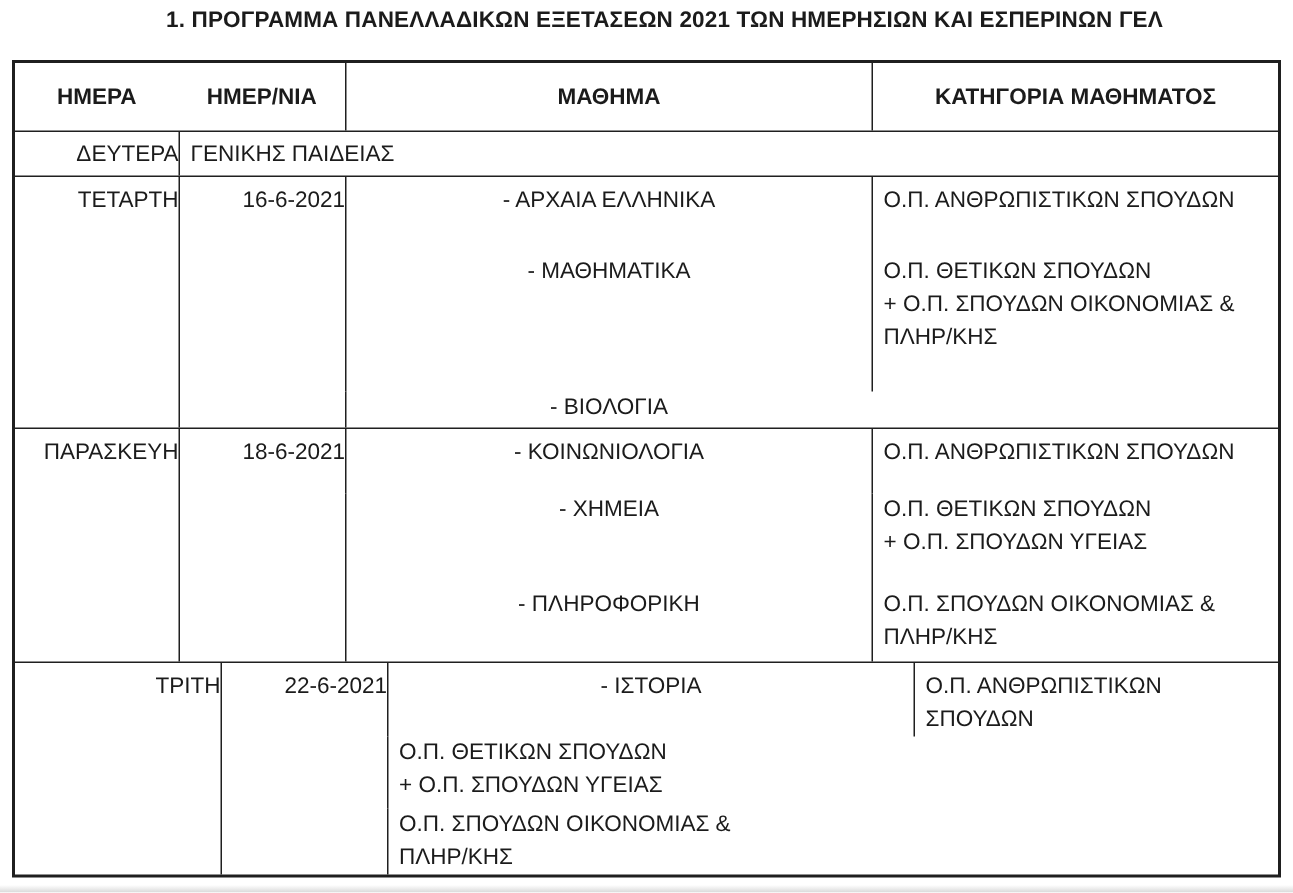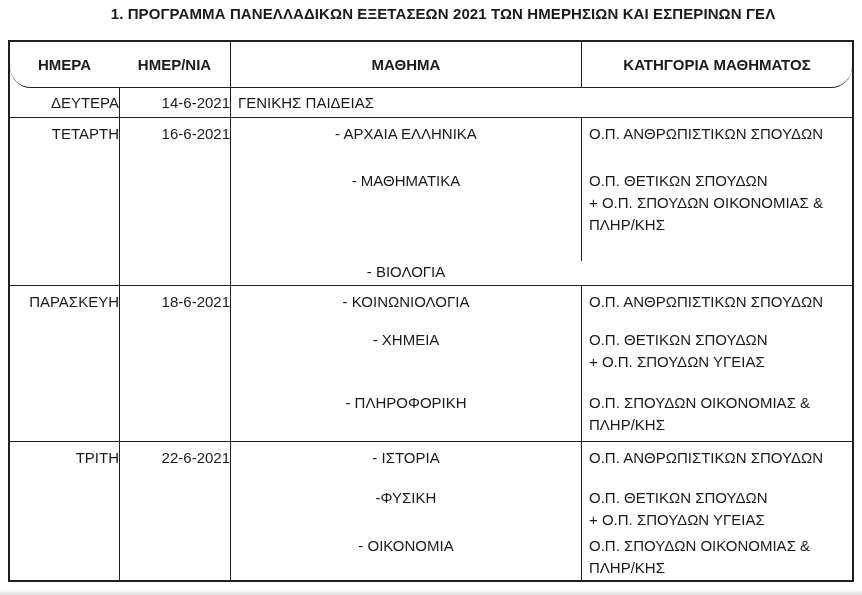--- a/index.html
+++ b/index.html
@@ -28,24 +28,24 @@
     border: 2px solid #1f1f1f;
     background: #ffffff;
     font-size: 15px;
     line-height: 22px;
   }
   .trow {
     display: grid;
     grid-template-columns: 109px 111px 1fr;
     border-bottom: 1px solid #1f1f1f;
   }
-  .trow:last-child { border-bottom: none; }
+  .trow:last-child { border-bottom: none; padding-left: 28px; }
 
   
-  .trow.header { min-height: 46px; border-radius: 21px; }
+  .trow.header { min-height: 46px; }
   .hcell {
     display: flex;
     flex-direction: column;
     align-items: center;
     justify-content: center;
     font-weight: 700;
     text-align: center;
   }
   .hcell + .hcell, .entries-wrap.hwrap .hcell-subject { border-left: none; }
   .hsplit {
@@ -124,21 +124,20 @@
     <div class="hsplit">
       <div class="hcell hcell-subject">ΜΑΘΗΜΑ</div>
       <div class="hcell hcell-category">
         <div>ΚΑΤΗΓΟΡΙΑ ΜΑΘΗΜΑΤΟΣ</div>
       </div>
     </div>
   </div>
 
   <div class="trow row-0">
     <div class="dcell dcell-day">ΔΕΥΤΕΡΑ</div>
-    <div class="dcell dcell-date">14-6-2021</div>
     <div class="entries-wrap">
       <div class="entry e0">
         <div class="entry-category">ΓΕΝΙΚΗΣ ΠΑΙΔΕΙΑΣ</div>
       </div>
     </div>
   </div>
 
   <div class="trow row-1">
     <div class="dcell dcell-day">ΤΕΤΑΡΤΗ</div>
     <div class="dcell dcell-date">16-6-2021</div>
@@ -182,26 +181,24 @@
 
   <div class="trow row-3">
     <div class="dcell dcell-day">ΤΡΙΤΗ</div>
     <div class="dcell dcell-date">22-6-2021</div>
     <div class="entries-wrap">
       <div class="entry e0 first">
         <div class="entry-subject">- ΙΣΤΟΡΙΑ</div>
         <div class="entry-category">Ο.Π. ΑΝΘΡΩΠΙΣΤΙΚΩΝ ΣΠΟΥΔΩΝ</div>
       </div>
       <div class="entry e1">
-        <div class="entry-subject">-ΦΥΣΙΚΗ</div>
         <div class="entry-category">Ο.Π. ΘΕΤΙΚΩΝ ΣΠΟΥΔΩΝ
 + Ο.Π. ΣΠΟΥΔΩΝ ΥΓΕΙΑΣ</div>
       </div>
       <div class="entry e2">
-        <div class="entry-subject">- ΟΙΚΟΝΟΜΙΑ</div>
         <div class="entry-category">Ο.Π. ΣΠΟΥΔΩΝ ΟΙΚΟΝΟΜΙΑΣ &amp;
 ΠΛΗΡ/ΚΗΣ</div>
       </div>
     </div>
   </div>
 
 </div>
 
 <div class="page-bottom-shadow"></div>
 

